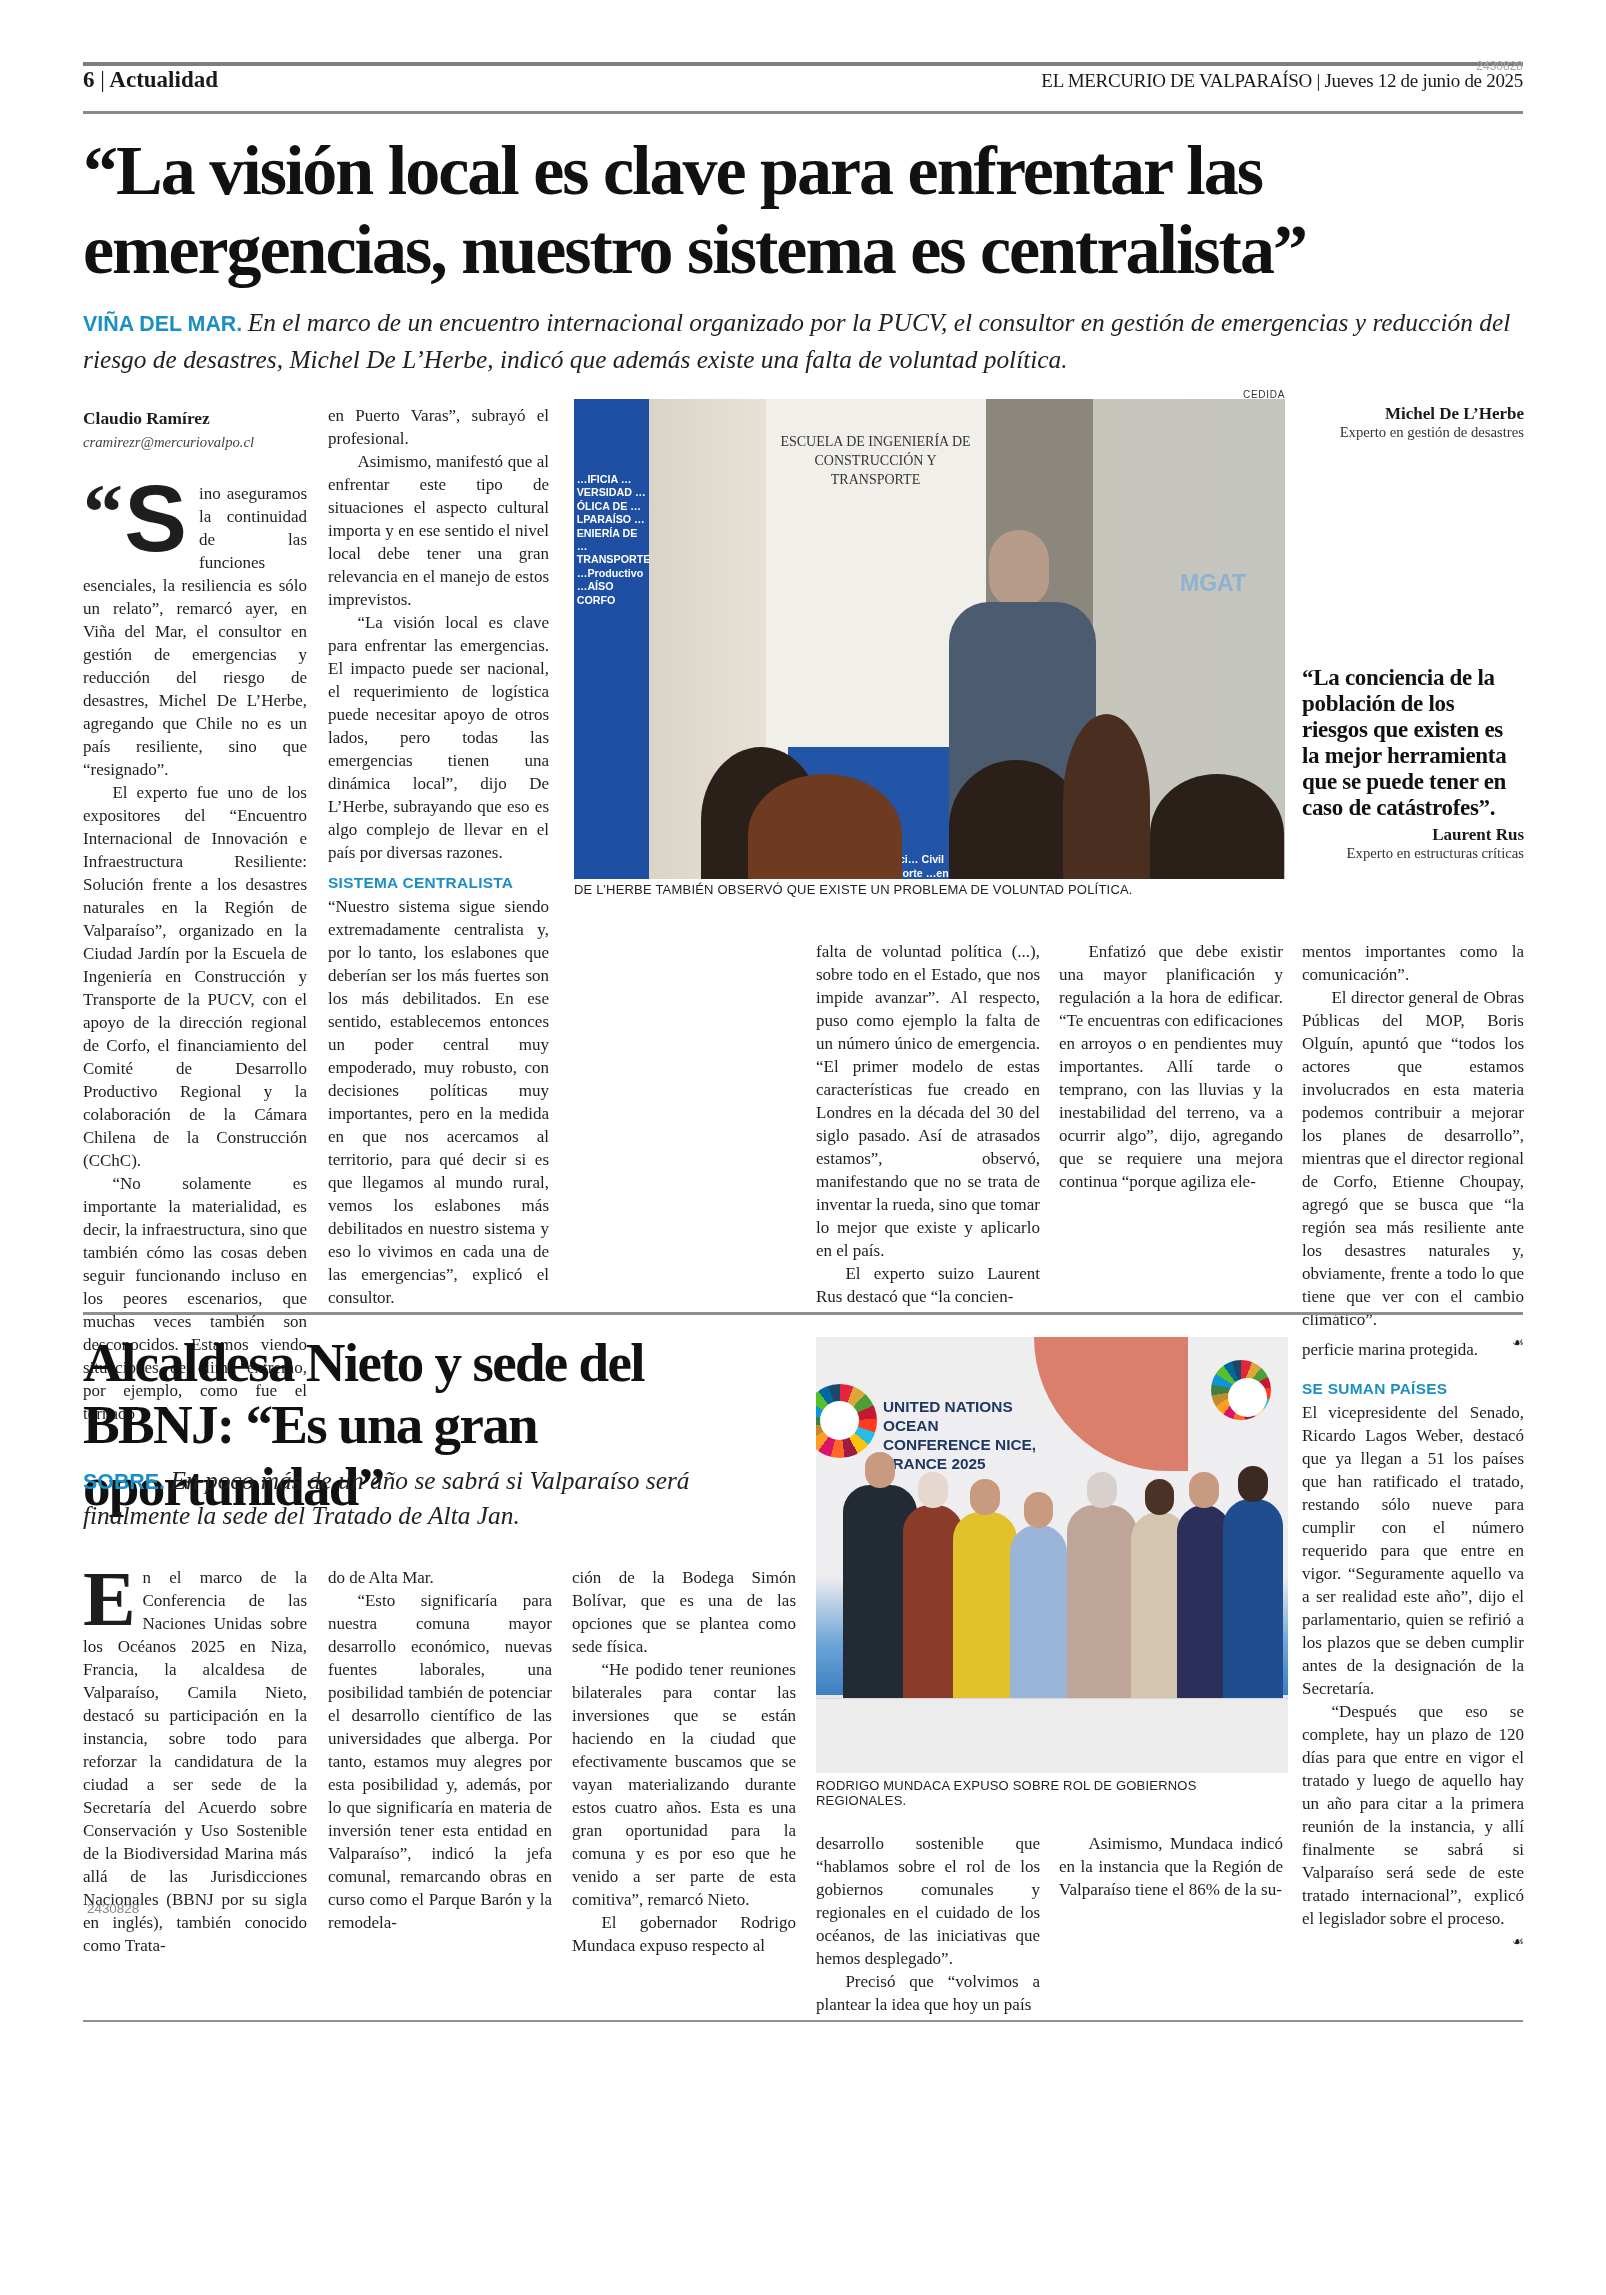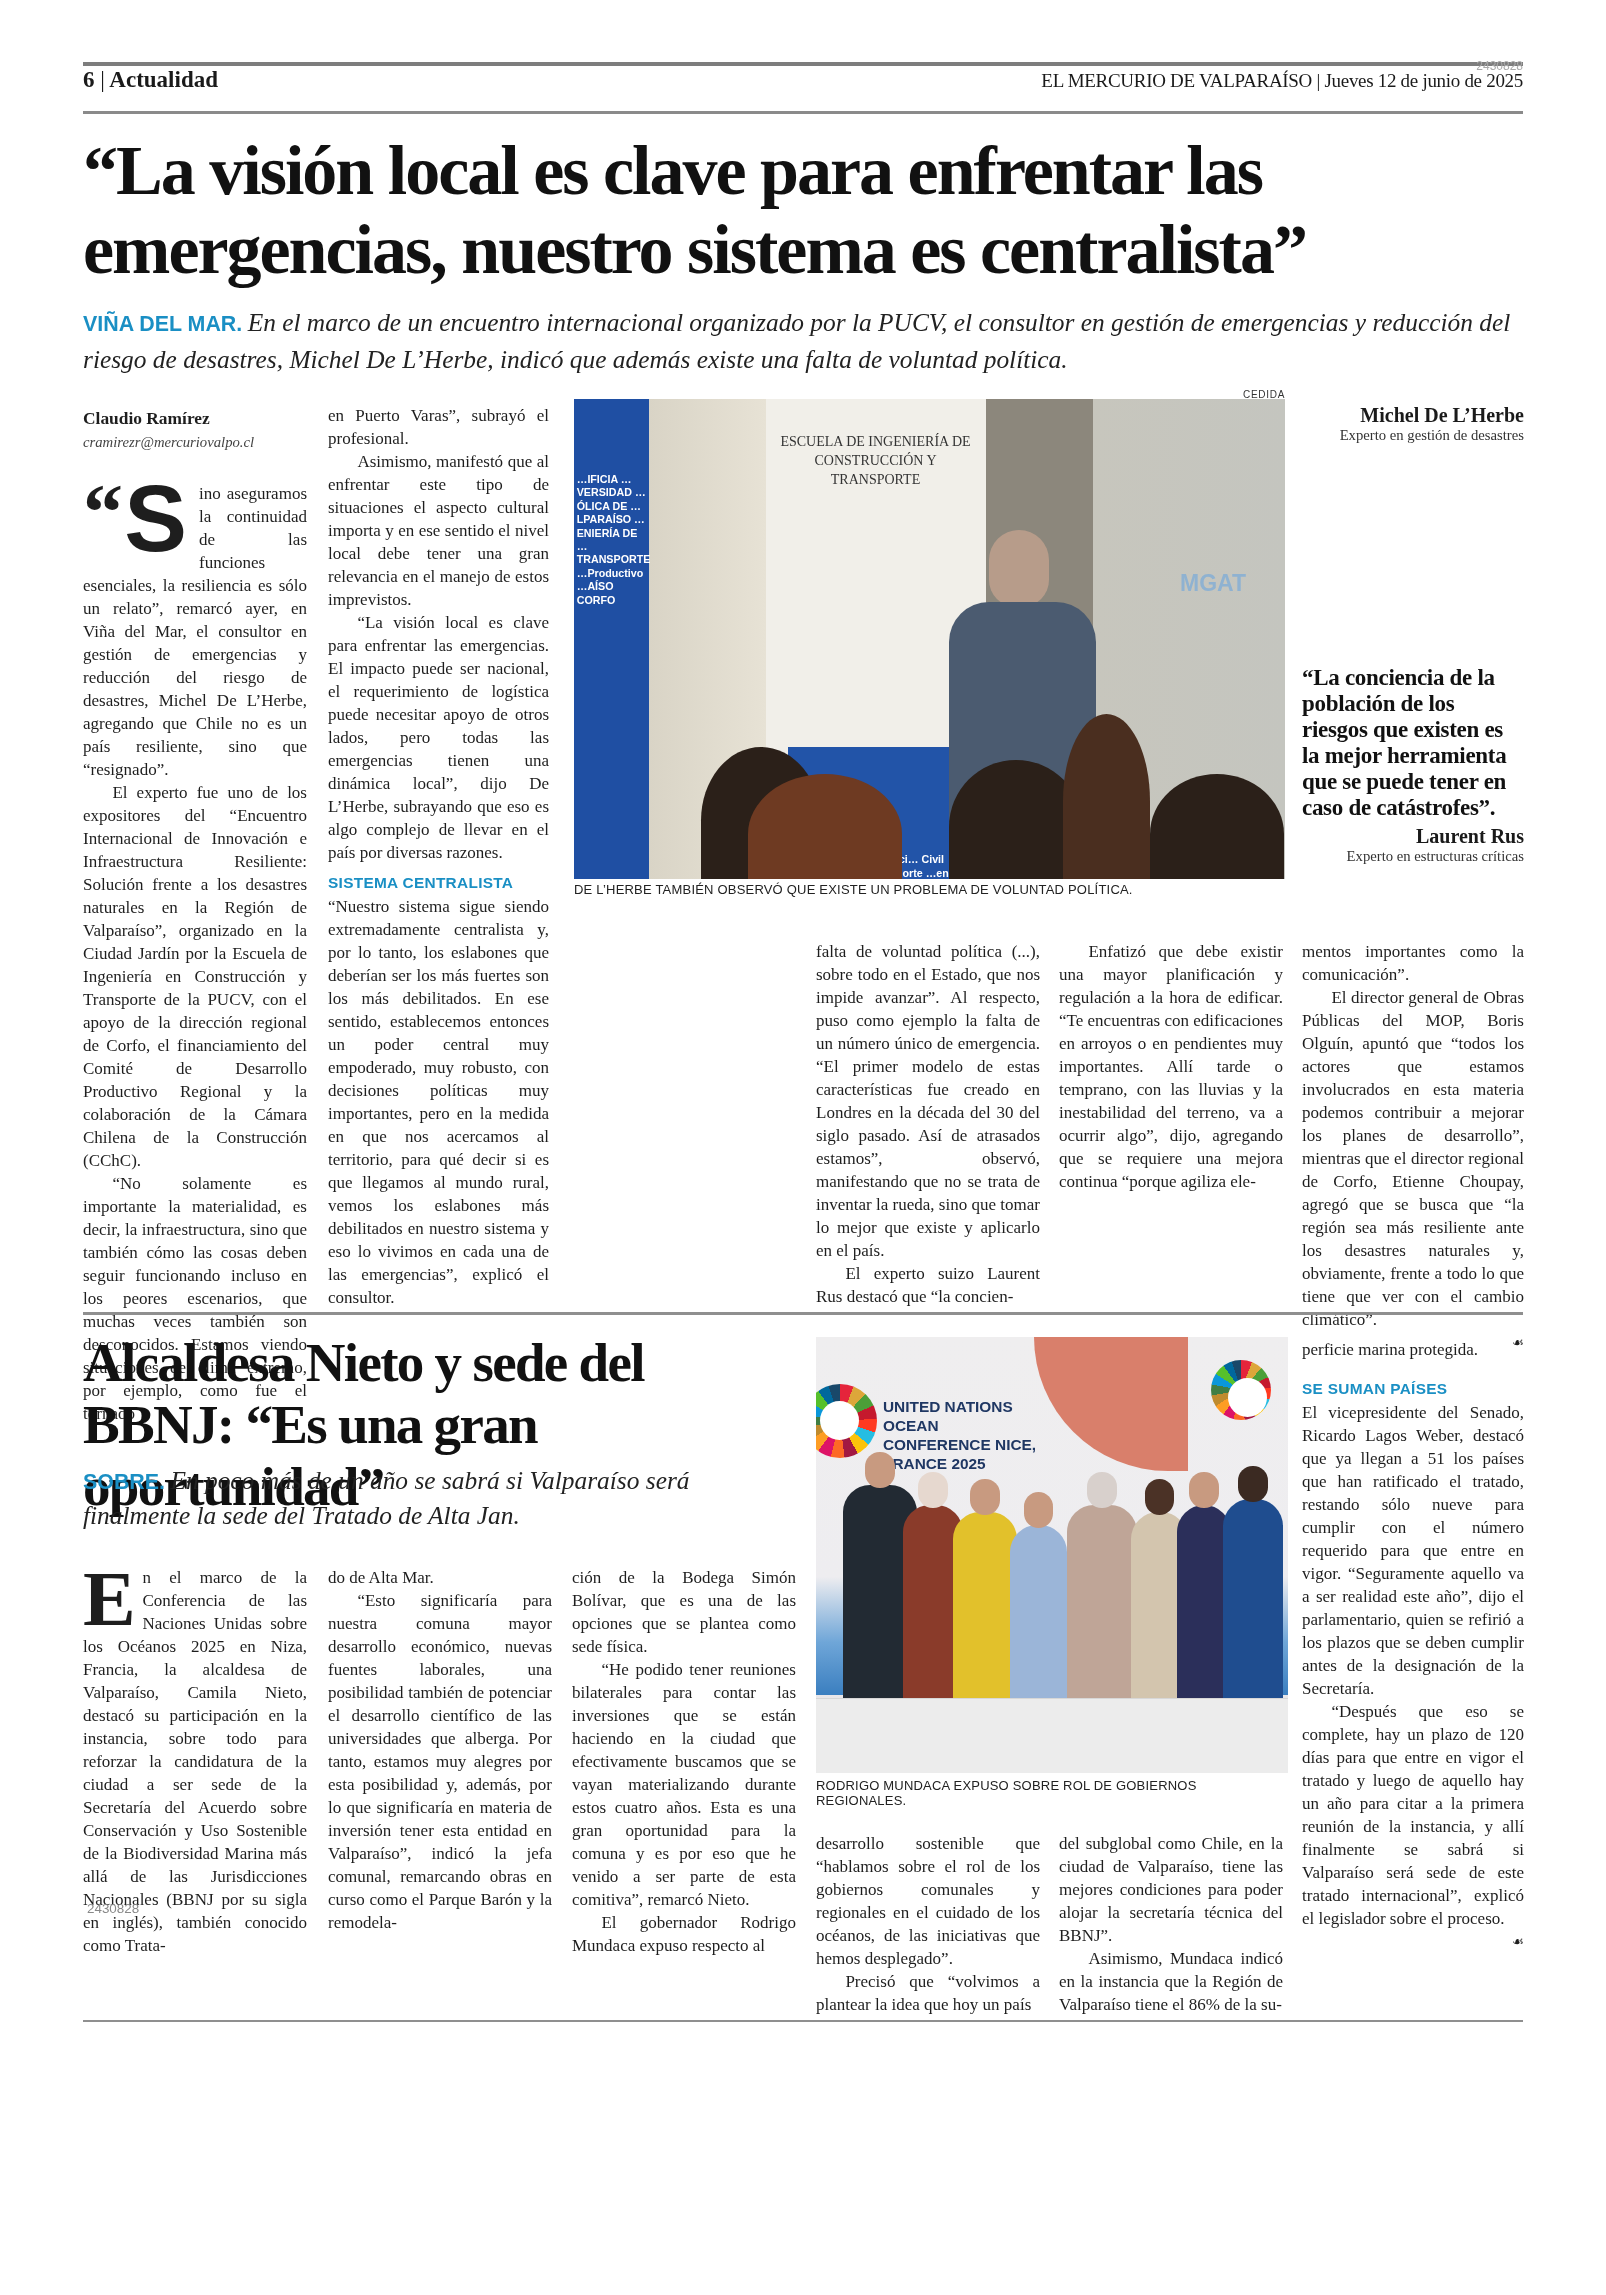--- a/index.html
+++ b/index.html
@@ -44,21 +44,21 @@
   .speaker .head { position:absolute; left:60px; top:0; width:60px; height:77px; border-radius:30px 30px 27px 27px; background:#b79c8a; }
   .speaker .body { position:absolute; left:20px; top:72px; width:147px; height:281px; border-radius:40px 40px 0 0; background:#4b5b70; }
   .aud { position:absolute; border-radius:50% 50% 0 0; background:#2b2019; }
   .logo-mgat { position:absolute; left:606px; top:171px; font-family:"Liberation Sans", sans-serif; font-weight:bold; font-size:23px; color:#8fb2d1; }
   .pucv-text { position:absolute; left:2.7px; top:74px; width:74px; font-family:"Liberation Sans", sans-serif; font-weight:bold; color:#fff; font-size:10.7px; line-height:13.4px; }
   .civil-text { position:absolute; left:278px; top:438px; font-family:"Liberation Sans", sans-serif; font-weight:bold; color:#fff; font-size:10.7px; line-height:14.7px; }
   .caption { font-family:"Liberation Sans", sans-serif; font-size:13px; letter-spacing:0.2px; color:#222; }
 
   
   .pq { font-family:"Liberation Serif", serif; font-weight:bold; font-size:23px; line-height:26px; color:#111; letter-spacing:-0.3px; }
-  .pq-name { font-family:"Liberation Serif", serif; font-weight:bold; font-size:20px; text-align:right; margin-top:4px; }
+  .pq-name { font-family:"Liberation Serif", serif; font-weight:bold; font-size:17px; text-align:right; margin-top:4px; }
   .pq-role { font-family:"Liberation Serif", serif; font-size:14.7px; color:#333; text-align:right; }
 
   .divider { height:2.7px; background:#8f8f8f; }
 
   
   .h2 { left:83px; top:1332px; width:723px; font-family:"Liberation Serif", serif; font-weight:bold;
         font-size:55px; line-height:62px; letter-spacing:-1.7px; color:#111; }
   .lead2 { left:83px; top:1464px; width:716px; font-size:25.4px; line-height:33px; font-style:italic;
            font-family:"Liberation Serif", serif; color:#222; }
 
@@ -220,21 +220,20 @@
     </div>
   <div class="table2"></div>
 </div>
 <div class="abs caption" style="left:816px; top:1778px; width:472px;">RODRIGO MUNDACA EXPUSO SOBRE ROL DE GOBIERNOS REGIONALES.</div>
 
 <div class="abs col" style="left:816px; top:1832px; width:224px;">
   <p class="noind">desarrollo sostenible que “hablamos sobre el rol de los gobiernos comunales y regionales en el cuidado de los océanos, de las iniciativas que hemos desplegado”.</p>
   <p>Precisó que “volvimos a plantear la idea que hoy un país</p>
 </div>
 <div class="abs col" style="left:1059px; top:1832px; width:224px;">
-  <p class="noind">del subglobal como Chile, en la ciudad de Valparaíso, tiene las mejores condiciones para poder alojar la secretaría técnica del BBNJ”.</p>
   <p>Asimismo, Mundaca indicó en la instancia que la Región de Valparaíso tiene el 86% de la su-</p>
 </div>
 <div class="abs col" style="left:1302px; top:1338px; width:222px;">
   <p class="noind">perficie marina protegida.</p>
   <div class="sub" style="margin-top:16px;">SE SUMAN PAÍSES</div>
   <p class="noind">El vicepresidente del Senado, Ricardo Lagos Weber, destacó que ya llegan a 51 los países que han ratificado el tratado, restando sólo nueve para cumplir con el número requerido para que entre en vigor. “Seguramente aquello va a ser realidad este año”, dijo el parlamentario, quien se refirió a los plazos que se deben cumplir antes de la designación de la Secretaría.</p>
   <p>“Después que eso se complete, hay un plazo de 120 días para que entre en vigor el tratado y luego de aquello hay un año para citar a la primera reunión de la instancia, y allí finalmente se sabrá si Valparaíso será sede de este tratado internacional”, explicó el legislador sobre el proceso.</p>
   <span class="end-mark">☙</span>
 </div>
 

